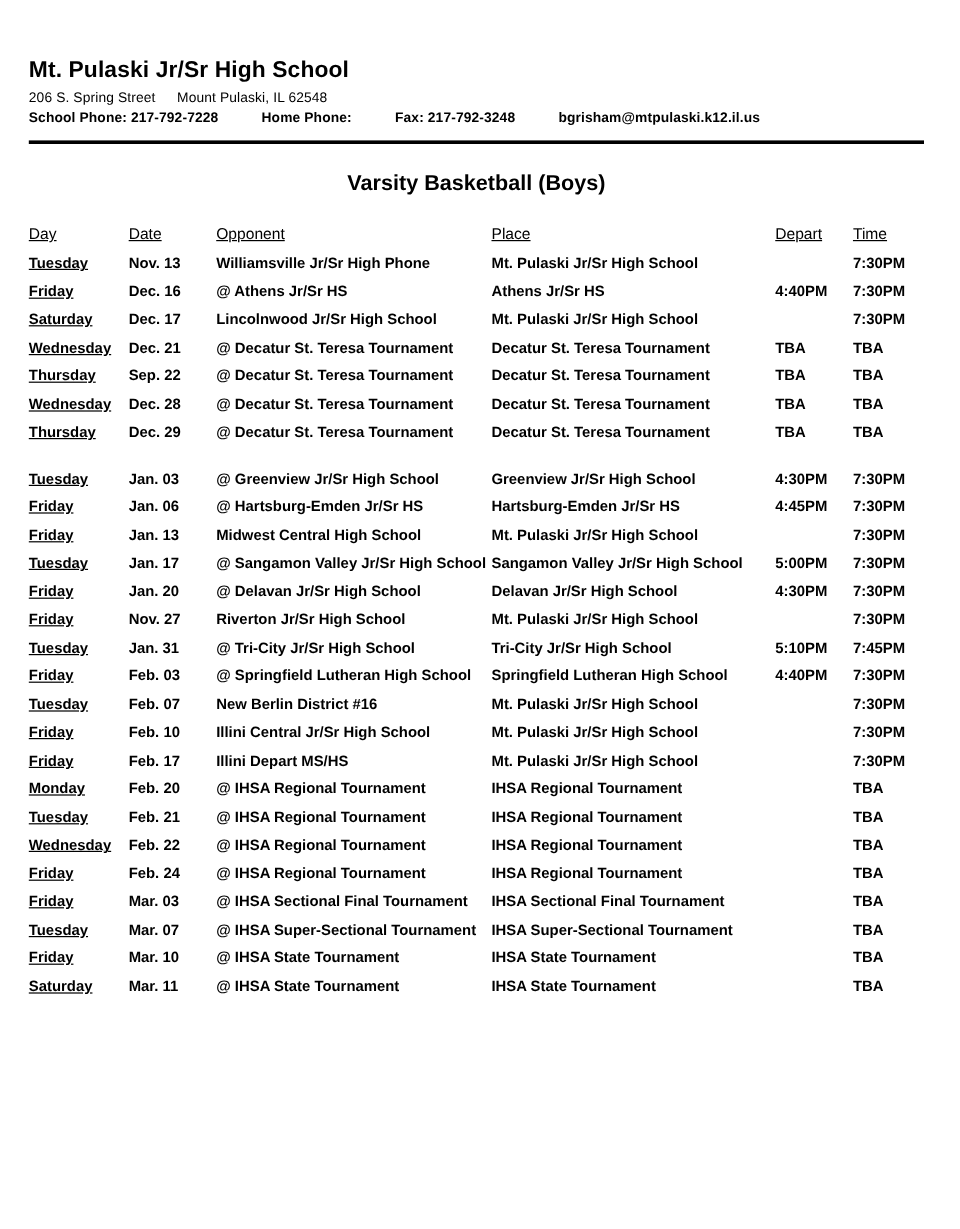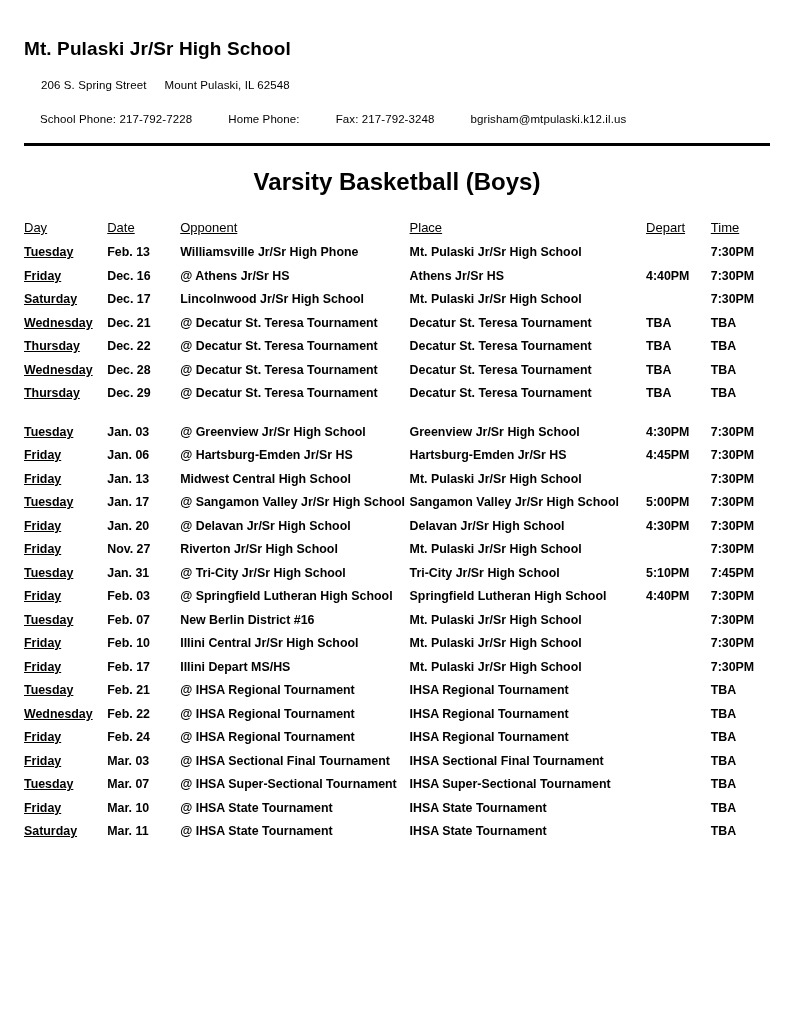--- a/index.html
+++ b/index.html
@@ -12,58 +12,59 @@
     height: 1024px;
     font-family: "Liberation Sans", sans-serif;
     color: #000000;
     position: relative;
     overflow: hidden;
   }
   .page {
     width: 800px;
     height: 1024px;
     box-sizing: border-box;
-    padding: 38px 30px 10px 24px;
+    padding: 48px 30px 10px 24px;
     position: relative;
   }
 
   
   .school-name {
     font-size: 19px;
     font-weight: bold;
     letter-spacing: 0.1px;
     margin: 0 0 4px 0;
   }
   .addr-line {
     font-size: 11.5px;
-    margin: 17px;
+    margin: 0;
     line-height: 1.45;
     letter-spacing: 0.1px;
   }
   .addr-line .sp1 { display:inline-block; width: 18px; }
   .contact-line {
     font-size: 11.5px;
-    margin: 16px;
+    margin: 0;
     line-height: 1.45;
     letter-spacing: 0.1px;
     white-space: nowrap;
+    font-weight: bold;
   }
   .contact-line span.gap-wide { display:inline-block; width: 36px; }
 
   .rule {
     border: none;
     border-top: 3px solid #000;
     margin: 10px 0 0 0;
     width: 100%;
   }
 
   
   .doc-title {
     text-align: center;
-    font-size: 24px;
+    font-size: 18px;
     font-weight: bold;
     margin: 22px 0 0 0;
   }
   .doc-subtitle {
     text-align: center;
     font-size: 18px;
     font-weight: normal;
     margin: 4px 0 0 0;
   }
 
@@ -146,21 +147,21 @@
         <th class="h-date"><span>Date</span></th>
         <th class="h-opp"><span>Opponent</span></th>
         <th class="h-place"><span>Place</span></th>
         <th class="h-depart"><span>Depart</span></th>
         <th class="h-time"><span>Time</span></th>
       </tr>
     </thead>
     <tbody id="sched-body">
         <tr>
           <td class="day">Tuesday</td>
-          <td class="date">Feb. 13</td>
+          <td class="date">Nov. 13</td>
           <td class="opponent">Williamsville Jr/Sr High Phone</td>
           <td class="place">Mt. Pulaski Jr/Sr High School</td>
           <td class="depart"></td>
           <td class="time">7:30PM</td>
         </tr>
         <tr>
           <td class="day">Friday</td>
           <td class="date">Dec. 16</td>
           <td class="opponent">@ Athens Jr/Sr HS</td>
           <td class="place">Athens Jr/Sr HS</td>
@@ -178,21 +179,21 @@
         <tr>
           <td class="day">Wednesday</td>
           <td class="date">Dec. 21</td>
           <td class="opponent">@ Decatur St. Teresa Tournament</td>
           <td class="place">Decatur St. Teresa Tournament</td>
           <td class="depart">TBA</td>
           <td class="time">TBA</td>
         </tr>
         <tr>
           <td class="day">Thursday</td>
-          <td class="date">Dec. 22</td>
+          <td class="date">Sep. 22</td>
           <td class="opponent">@ Decatur St. Teresa Tournament</td>
           <td class="place">Decatur St. Teresa Tournament</td>
           <td class="depart">TBA</td>
           <td class="time">TBA</td>
         </tr>
         <tr>
           <td class="day">Wednesday</td>
           <td class="date">Dec. 28</td>
           <td class="opponent">@ Decatur St. Teresa Tournament</td>
           <td class="place">Decatur St. Teresa Tournament</td>
@@ -292,20 +293,28 @@
         </tr>
         <tr>
           <td class="day">Friday</td>
           <td class="date">Feb. 17</td>
           <td class="opponent">Illini Depart MS/HS</td>
           <td class="place">Mt. Pulaski Jr/Sr High School</td>
           <td class="depart"></td>
           <td class="time">7:30PM</td>
         </tr>
         <tr>
+          <td class="day">Monday</td>
+          <td class="date">Feb. 20</td>
+          <td class="opponent">@ IHSA Regional Tournament</td>
+          <td class="place">IHSA Regional Tournament</td>
+          <td class="depart"></td>
+          <td class="time">TBA</td>
+        </tr>
+        <tr>
           <td class="day">Tuesday</td>
           <td class="date">Feb. 21</td>
           <td class="opponent">@ IHSA Regional Tournament</td>
           <td class="place">IHSA Regional Tournament</td>
           <td class="depart"></td>
           <td class="time">TBA</td>
         </tr>
         <tr>
           <td class="day">Wednesday</td>
           <td class="date">Feb. 22</td>

